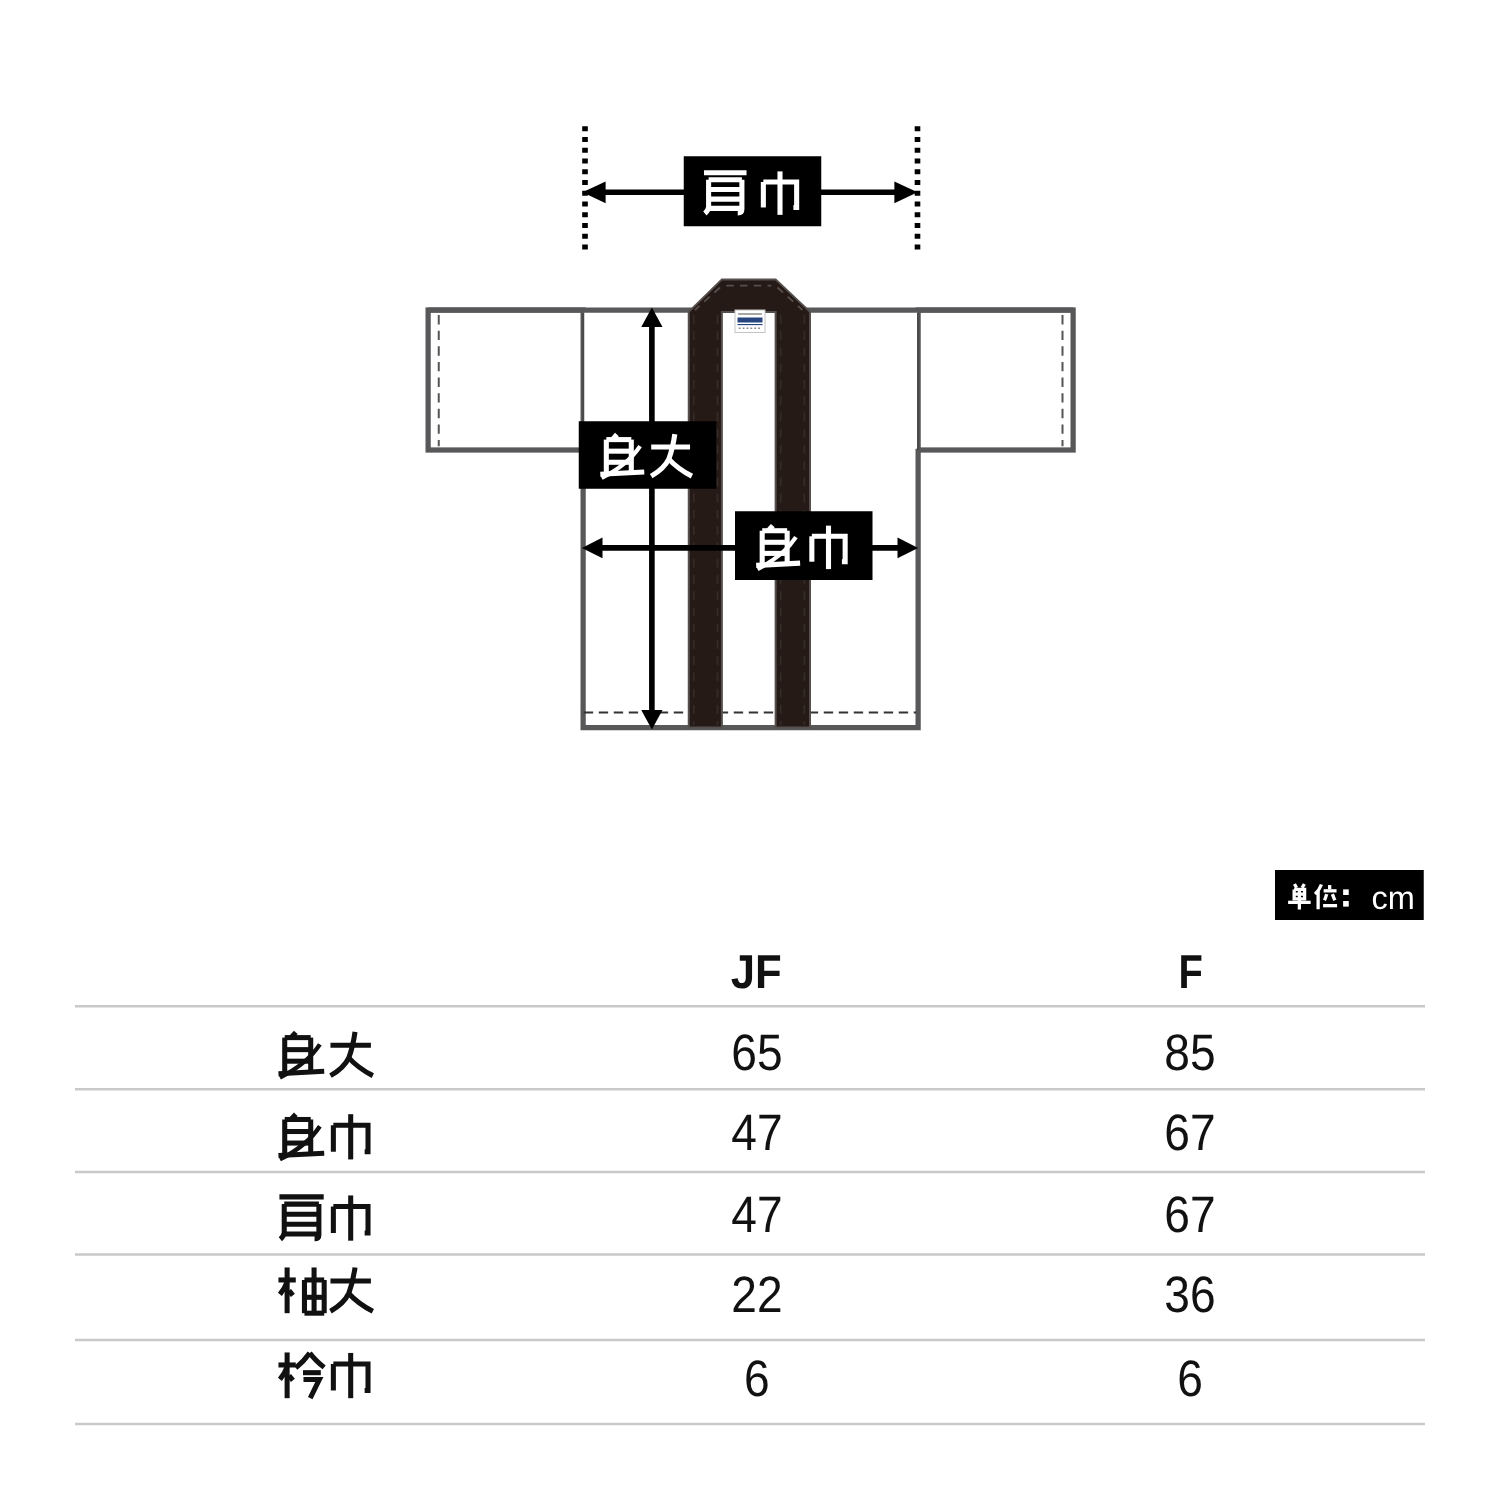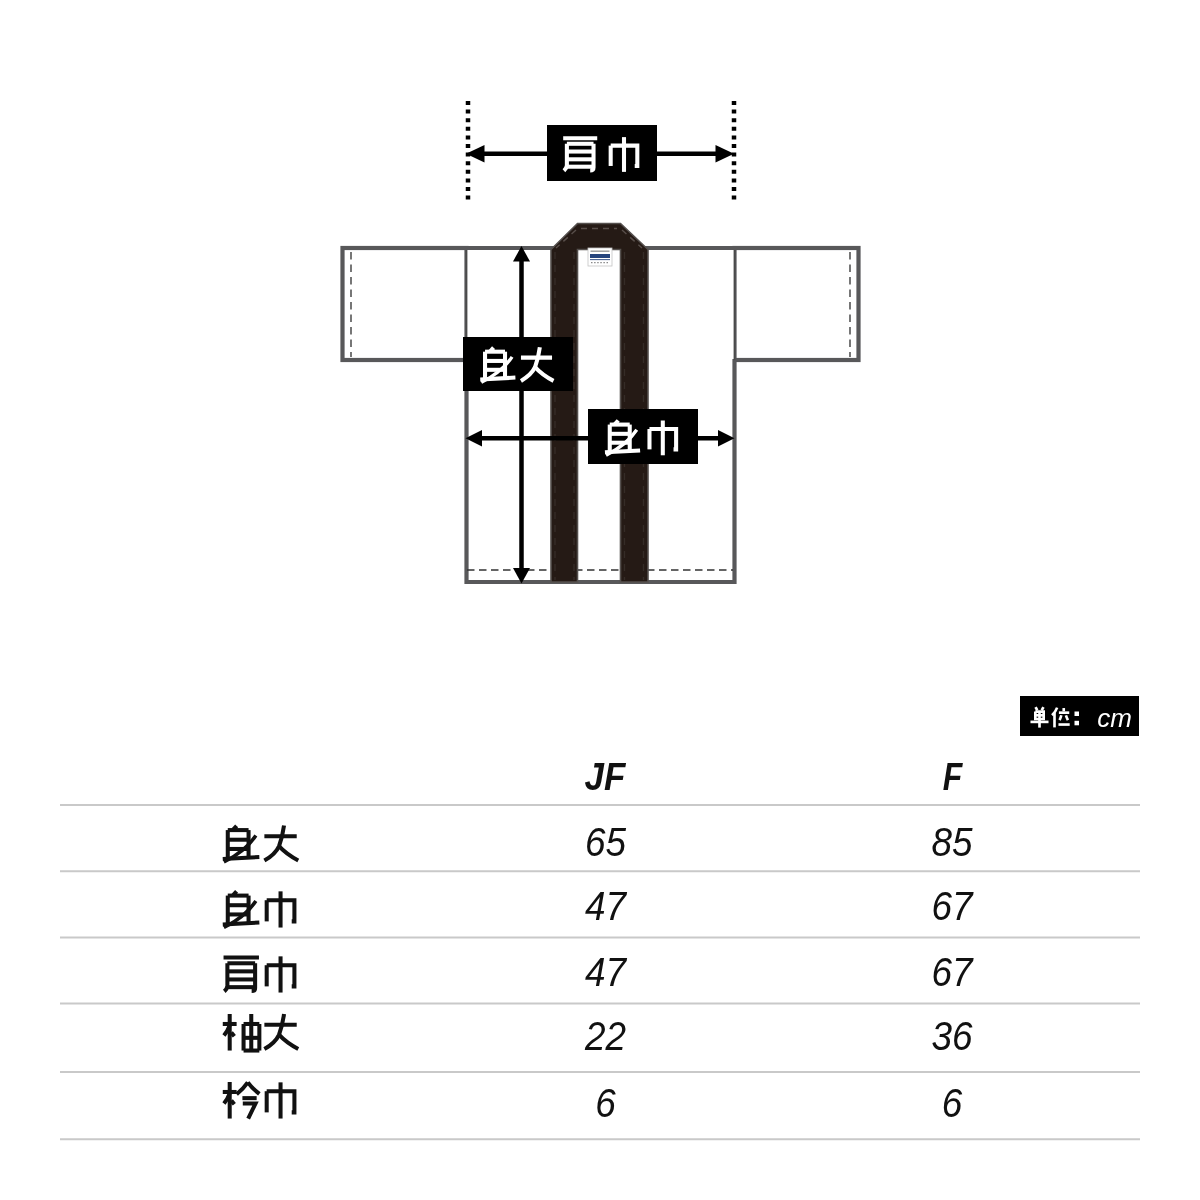--- a/index.html
+++ b/index.html
@@ -1,17 +1,17 @@
 <!DOCTYPE html>
 <html><head>
 <meta charset="utf-8">
 <style>
   html,body{margin:0;padding:0;background:#fff;}
   .page{position:relative;width:1200px;height:1200px;background:#fff;overflow:hidden;
-        font-family:"Liberation Sans", sans-serif;font-style:italic;}
+        font-family:"Liberation Sans", sans-serif;}
   svg text{font-family:"Liberation Sans", sans-serif;}
 </style>
 </head>
 <body>
 <div class="page">
 <svg width="1200" height="1200" viewBox="0 0 1200 1200">
 <defs>
 
   <g id="k-mi" fill="none" stroke="currentColor">
     <path d="M38,3 L29,13"></path>

